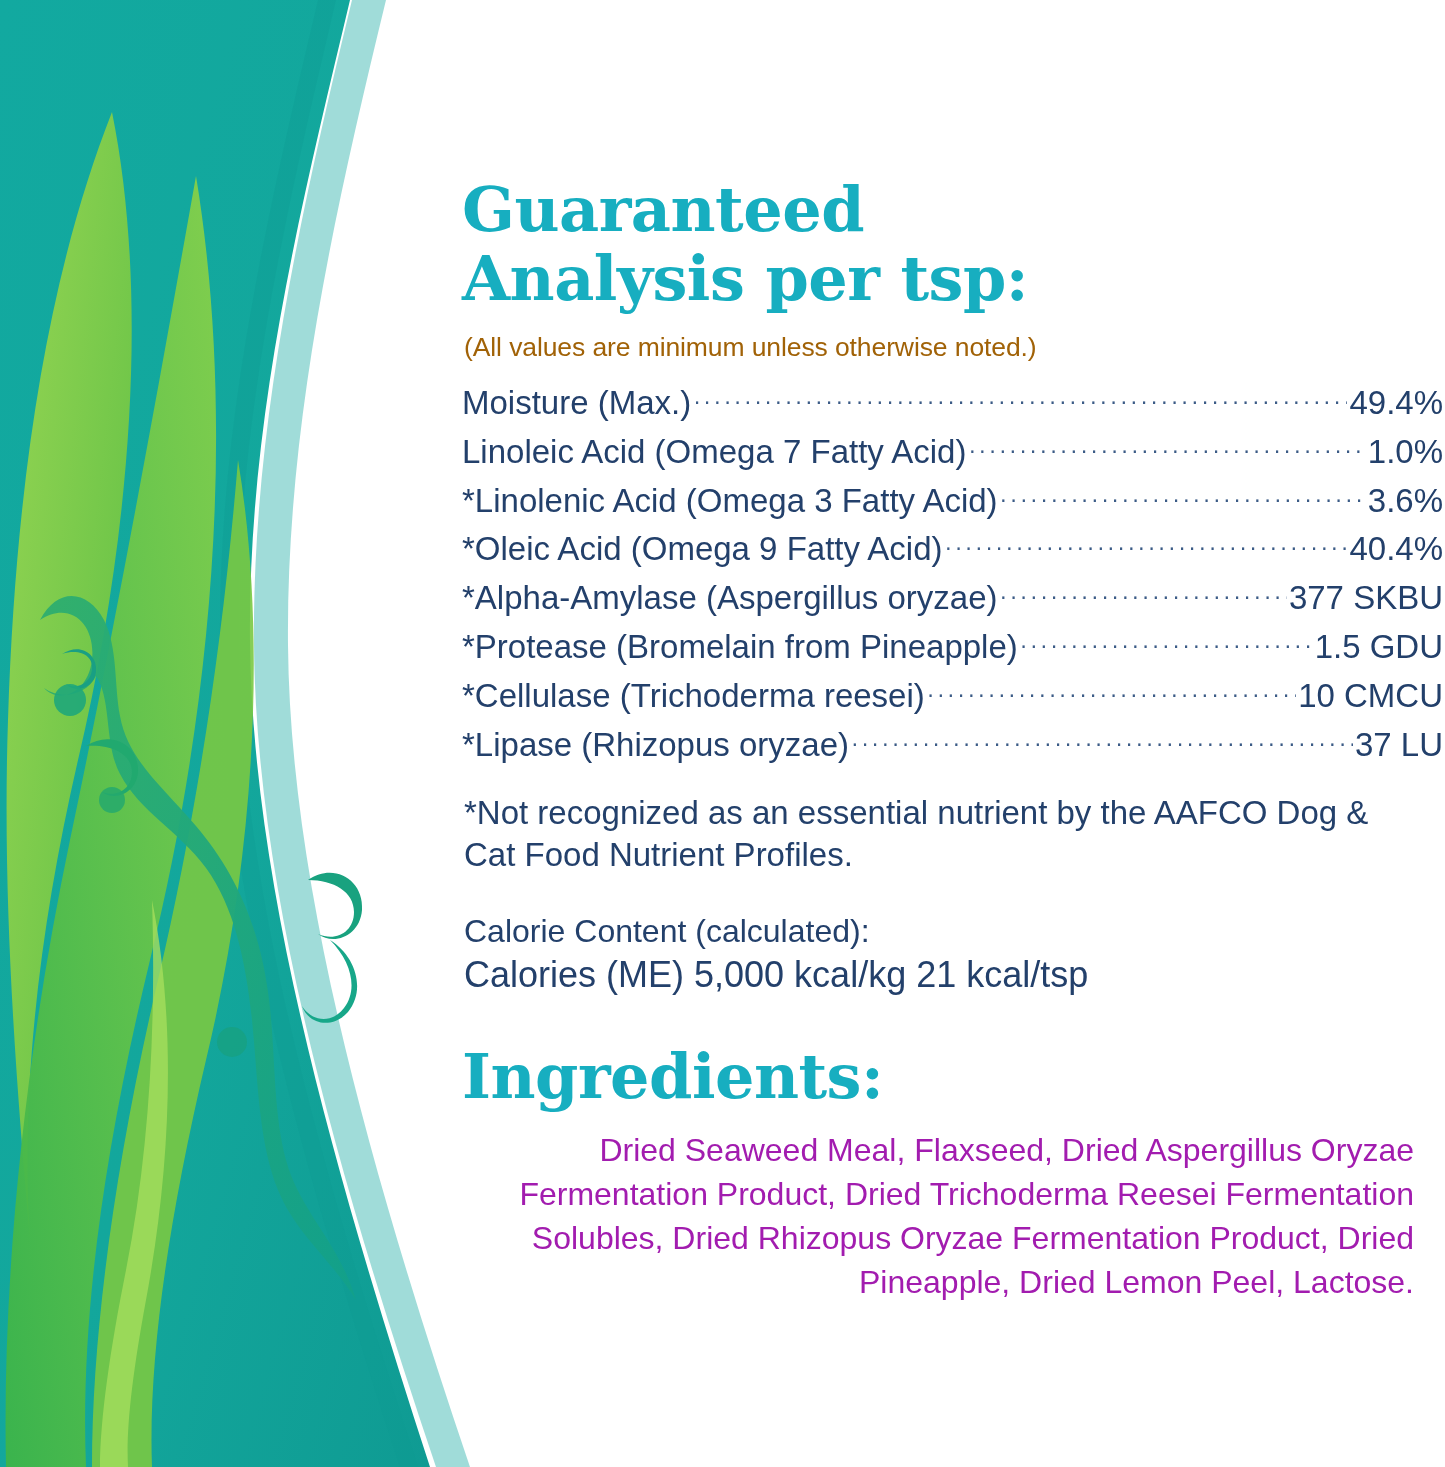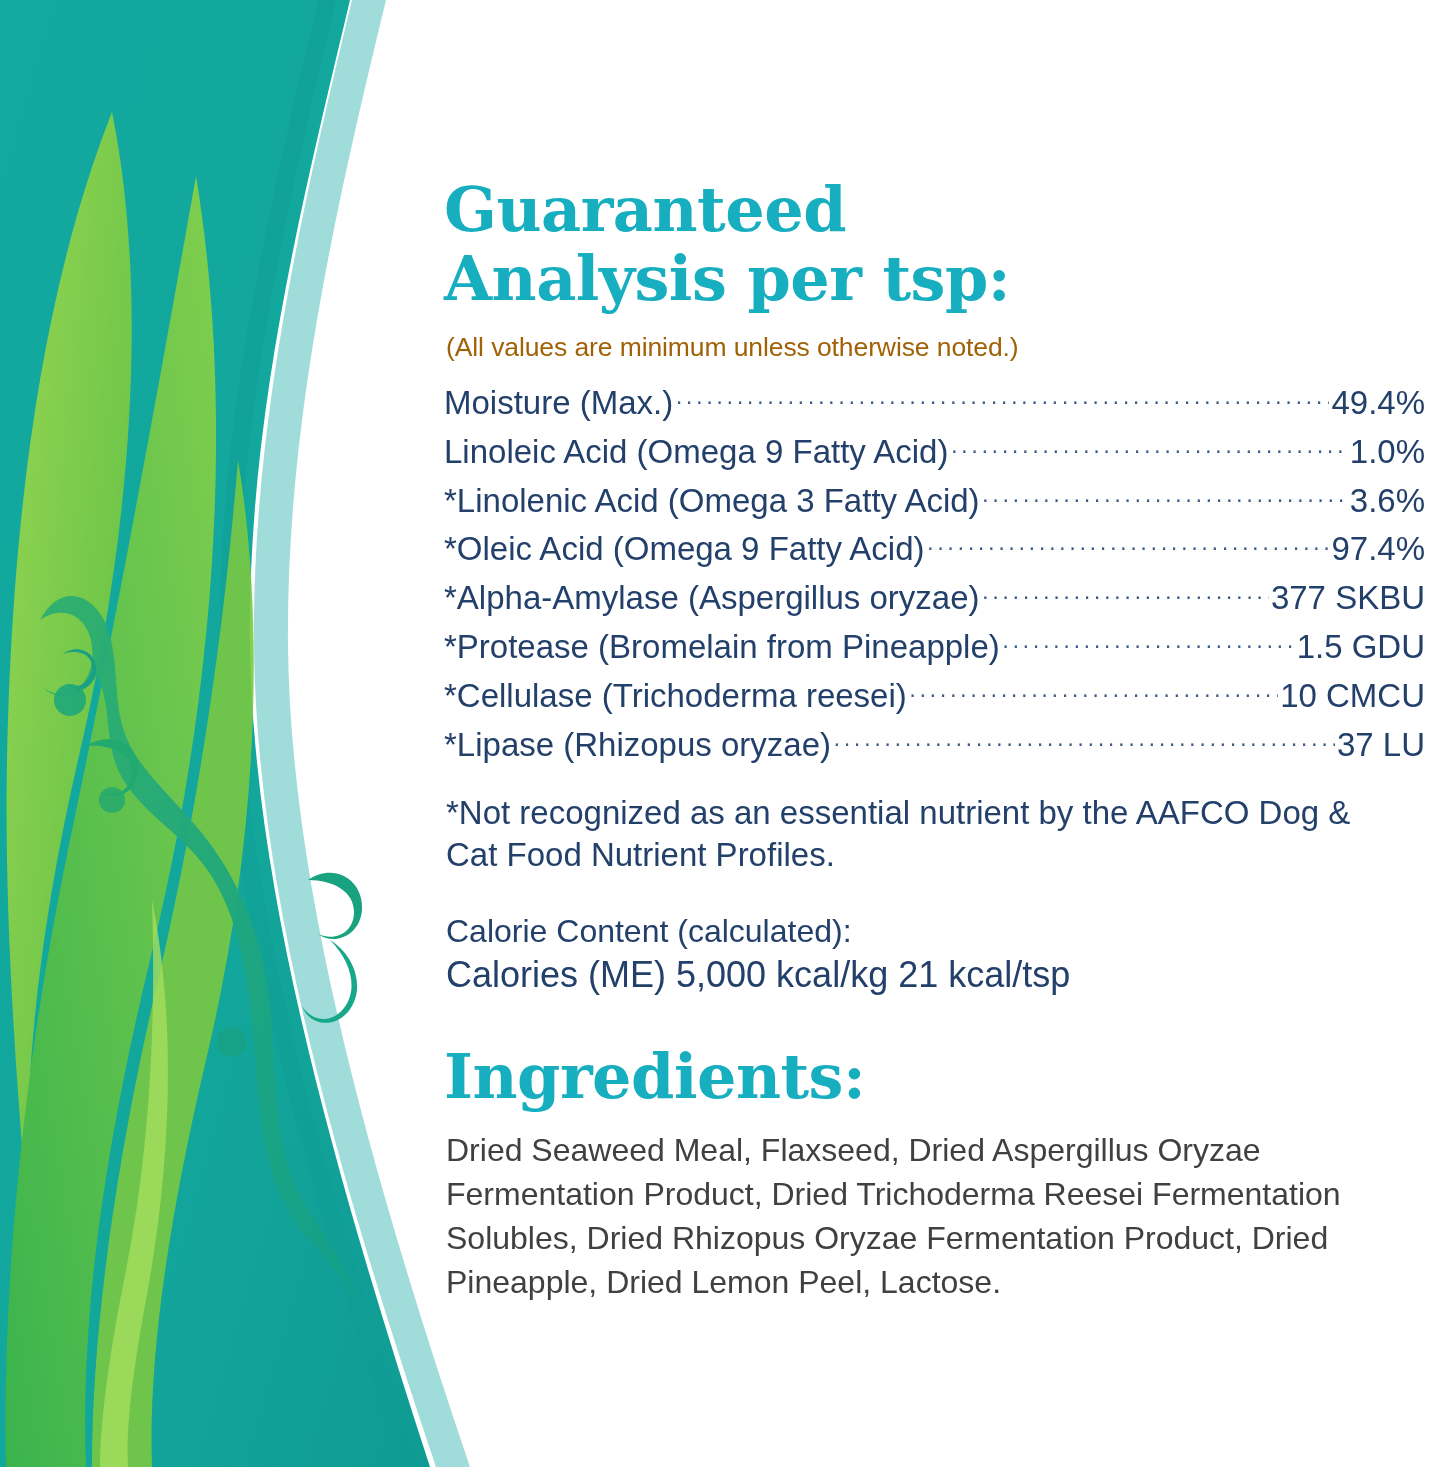--- a/index.html
+++ b/index.html
@@ -22,21 +22,21 @@
     top: 0;
     width: 470px;
     height: 1467px;
     overflow: hidden;
   }
   #artwork svg { display: block; }
 
   
   #panel {
     position: absolute;
-    left: 444px;
+    left: 462px;
     top: 0;
     width: 983px;
     height: 1467px;
     box-sizing: border-box;
     padding: 175px 2px 0 0;
   }
 
   .heading {
     color: #17aec0;
     font-family: "DejaVu Serif", serif;
@@ -98,25 +98,26 @@
   .calorie-line {
     color: #23406b;
     font-size: 36px;
     margin: 4px 0 0 2px;
   }
 
   #ingredients-heading {
     margin-top: 46px;
   }
   .ingredients-body {
-    color: #404040;
+    color: #a21caf;
     font-size: 32px;
     line-height: 1.38;
     margin: 16px 0 0 2px;
     max-width: 950px;
+    text-align: right;
   }
 </style>
 </head>
 <body>
 
 <div id="artwork">
   <svg width="470" height="1467" viewBox="0 0 470 1467" xmlns="http://www.w3.org/2000/svg" aria-hidden="true">
     <defs>
       <linearGradient id="tealbg" x1="0" y1="0" x2="1" y2="1">
         <stop offset="0%" stop-color="#12a9a0"></stop>
@@ -179,33 +180,33 @@
   <div class="subnote">(All values are minimum unless otherwise noted.)</div>
 
   <div id="ga-rows">
 
   <div class="ga-row">
         <span class="ga-label">Moisture (Max.)</span>
         <span class="ga-dots">······································································································································</span>
         <span class="ga-value">49.4%</span>
       </div>
       <div class="ga-row">
-        <span class="ga-label">Linoleic Acid (Omega 9 Fatty Acid)</span>
+        <span class="ga-label">Linoleic Acid (Omega 7 Fatty Acid)</span>
         <span class="ga-dots">······································································································································</span>
         <span class="ga-value">1.0%</span>
       </div>
       <div class="ga-row">
         <span class="ga-label">*Linolenic Acid (Omega 3 Fatty Acid)</span>
         <span class="ga-dots">······································································································································</span>
         <span class="ga-value">3.6%</span>
       </div>
       <div class="ga-row">
         <span class="ga-label">*Oleic Acid (Omega 9 Fatty Acid)</span>
         <span class="ga-dots">······································································································································</span>
-        <span class="ga-value">97.4%</span>
+        <span class="ga-value">40.4%</span>
       </div>
       <div class="ga-row">
         <span class="ga-label">*Alpha-Amylase (Aspergillus oryzae)</span>
         <span class="ga-dots">······································································································································</span>
         <span class="ga-value">377 SKBU</span>
       </div>
       <div class="ga-row">
         <span class="ga-label">*Protease (Bromelain from Pineapple)</span>
         <span class="ga-dots">······································································································································</span>
         <span class="ga-value">1.5 GDU</span>

